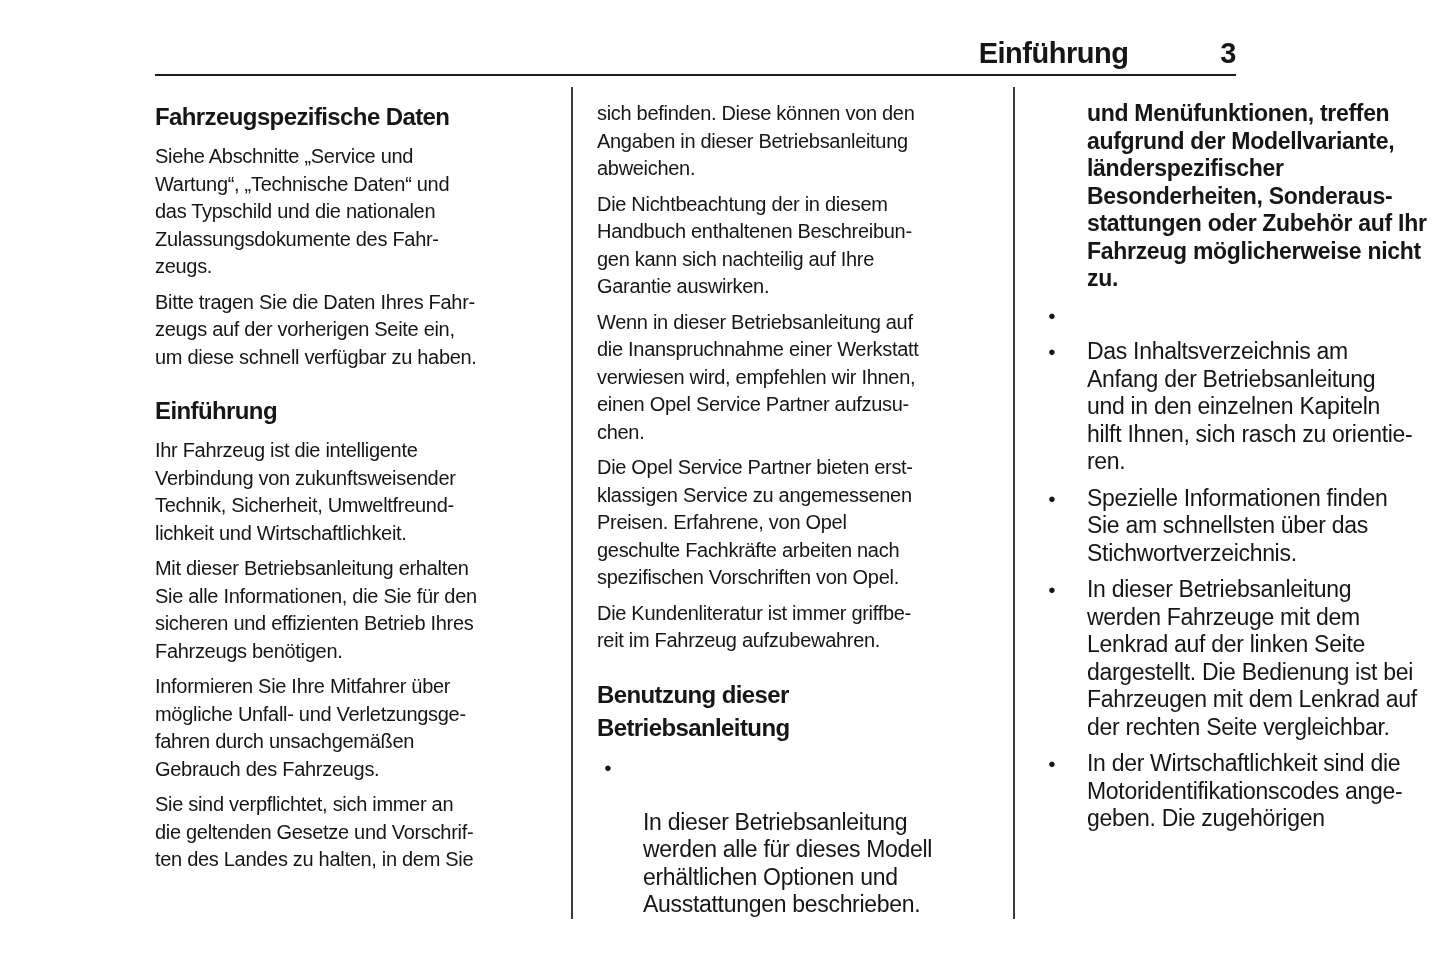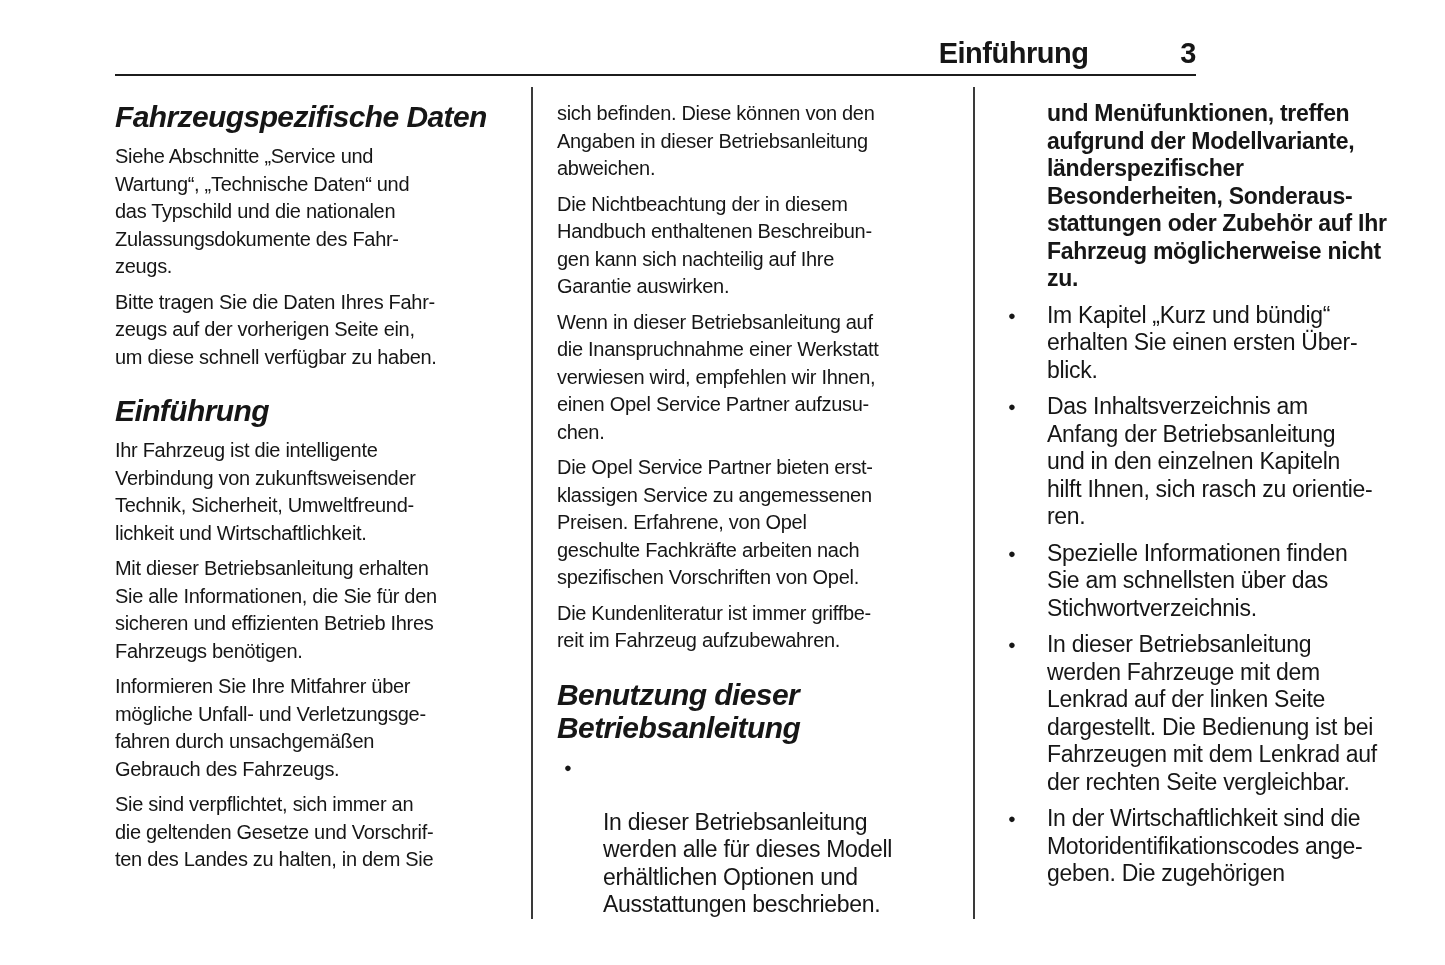--- a/index.html
+++ b/index.html
@@ -3,21 +3,21 @@
 <meta charset="utf-8">
 <style>
   html, body { margin: 0; padding: 0; }
   body {
     width: 1445px; height: 965px;
     background: #ffffff;
     color: #161616;
     font-family: "Liberation Sans", sans-serif;
     overflow: hidden;
   }
-  .page { position: relative; width: 1248px; height: 965px; background: #fff; }
+  .page { position: relative; width: 1248px; height: 965px; background: #fff; margin-left: 40px; }
 
   
   .header {
     position: absolute; left: 115px; right: 52px; top: 38px;
     display: flex; justify-content: flex-end; align-items: baseline;
     font-weight: bold; font-size: 29px; line-height: 30px;
     letter-spacing: -0.5px;
   }
   .header .pagenum { margin-left: 92px; }
   .rule {
@@ -41,22 +41,22 @@
 
   
   .pre { white-space: pre; }
   p.body {
     margin: 0 0 8px 0;
     font-size: 20px; line-height: 27.5px; letter-spacing: -0.3px;
     white-space: pre;
   }
   h2.section {
     margin: 0 0 10px 0;
-    font-size: 30px; line-height: 33px; letter-spacing: -0.6px;
-    font-weight: bold; white-space: pre; font-style: italic;
+    font-size: 24px; line-height: 33px; letter-spacing: -0.6px;
+    font-weight: bold; white-space: pre;
   }
   h2.section.spaced { margin-top: 23px; }
 
   .list-item { display: flex; margin: 0 0 9px 0; }
   .list-item .dot {
     flex: 0 0 46px; width: 46px;
     font-size: 13px; line-height: 27.5px;
     padding-left: 7px; box-sizing: border-box;
   }
   .list-item .content, .hang {
@@ -149,23 +149,20 @@
       <div class="hang bold">und Menüfunktionen, treffen
 aufgrund der Modellvariante,
 länderspezifischer
 Besonderheiten, Sonderaus-
 stattungen oder Zubehör auf Ihr
 Fahrzeug möglicherweise nicht
 zu.</div>
 
       <div class="list-item">
         <span class="dot">●</span>
-        <div class="content">Im Kapitel „Kurz und bündig“
-erhalten Sie einen ersten Über-
-blick.</div>
       </div>
       <div class="list-item">
         <span class="dot">●</span>
         <div class="content">Das Inhaltsverzeichnis am
 Anfang der Betriebsanleitung
 und in den einzelnen Kapiteln
 hilft Ihnen, sich rasch zu orientie-
 ren.</div>
       </div>
       <div class="list-item">

